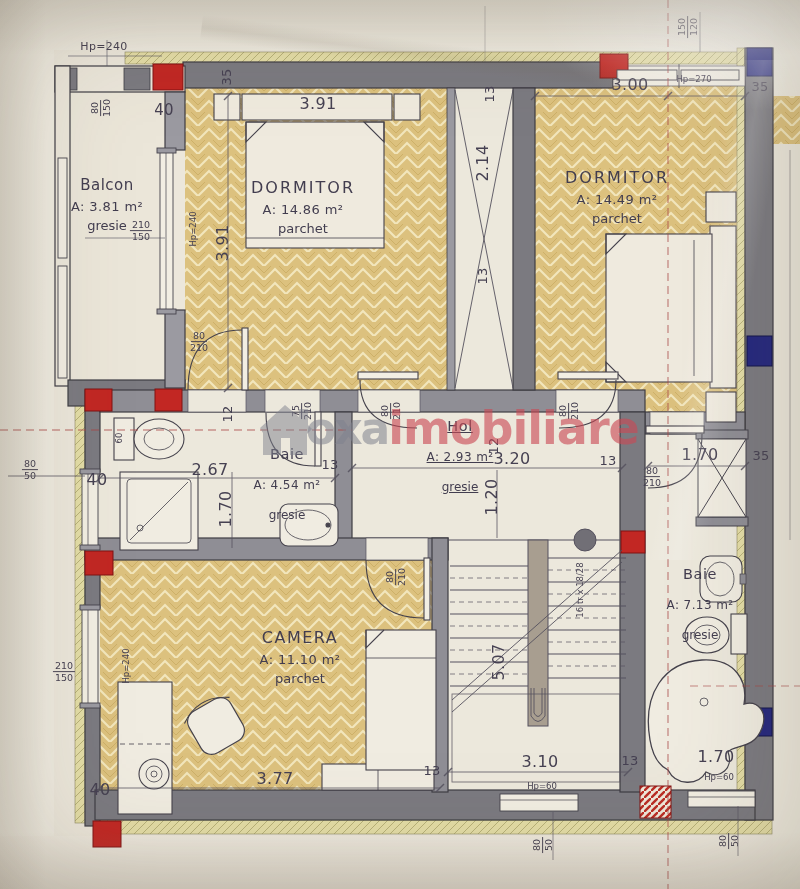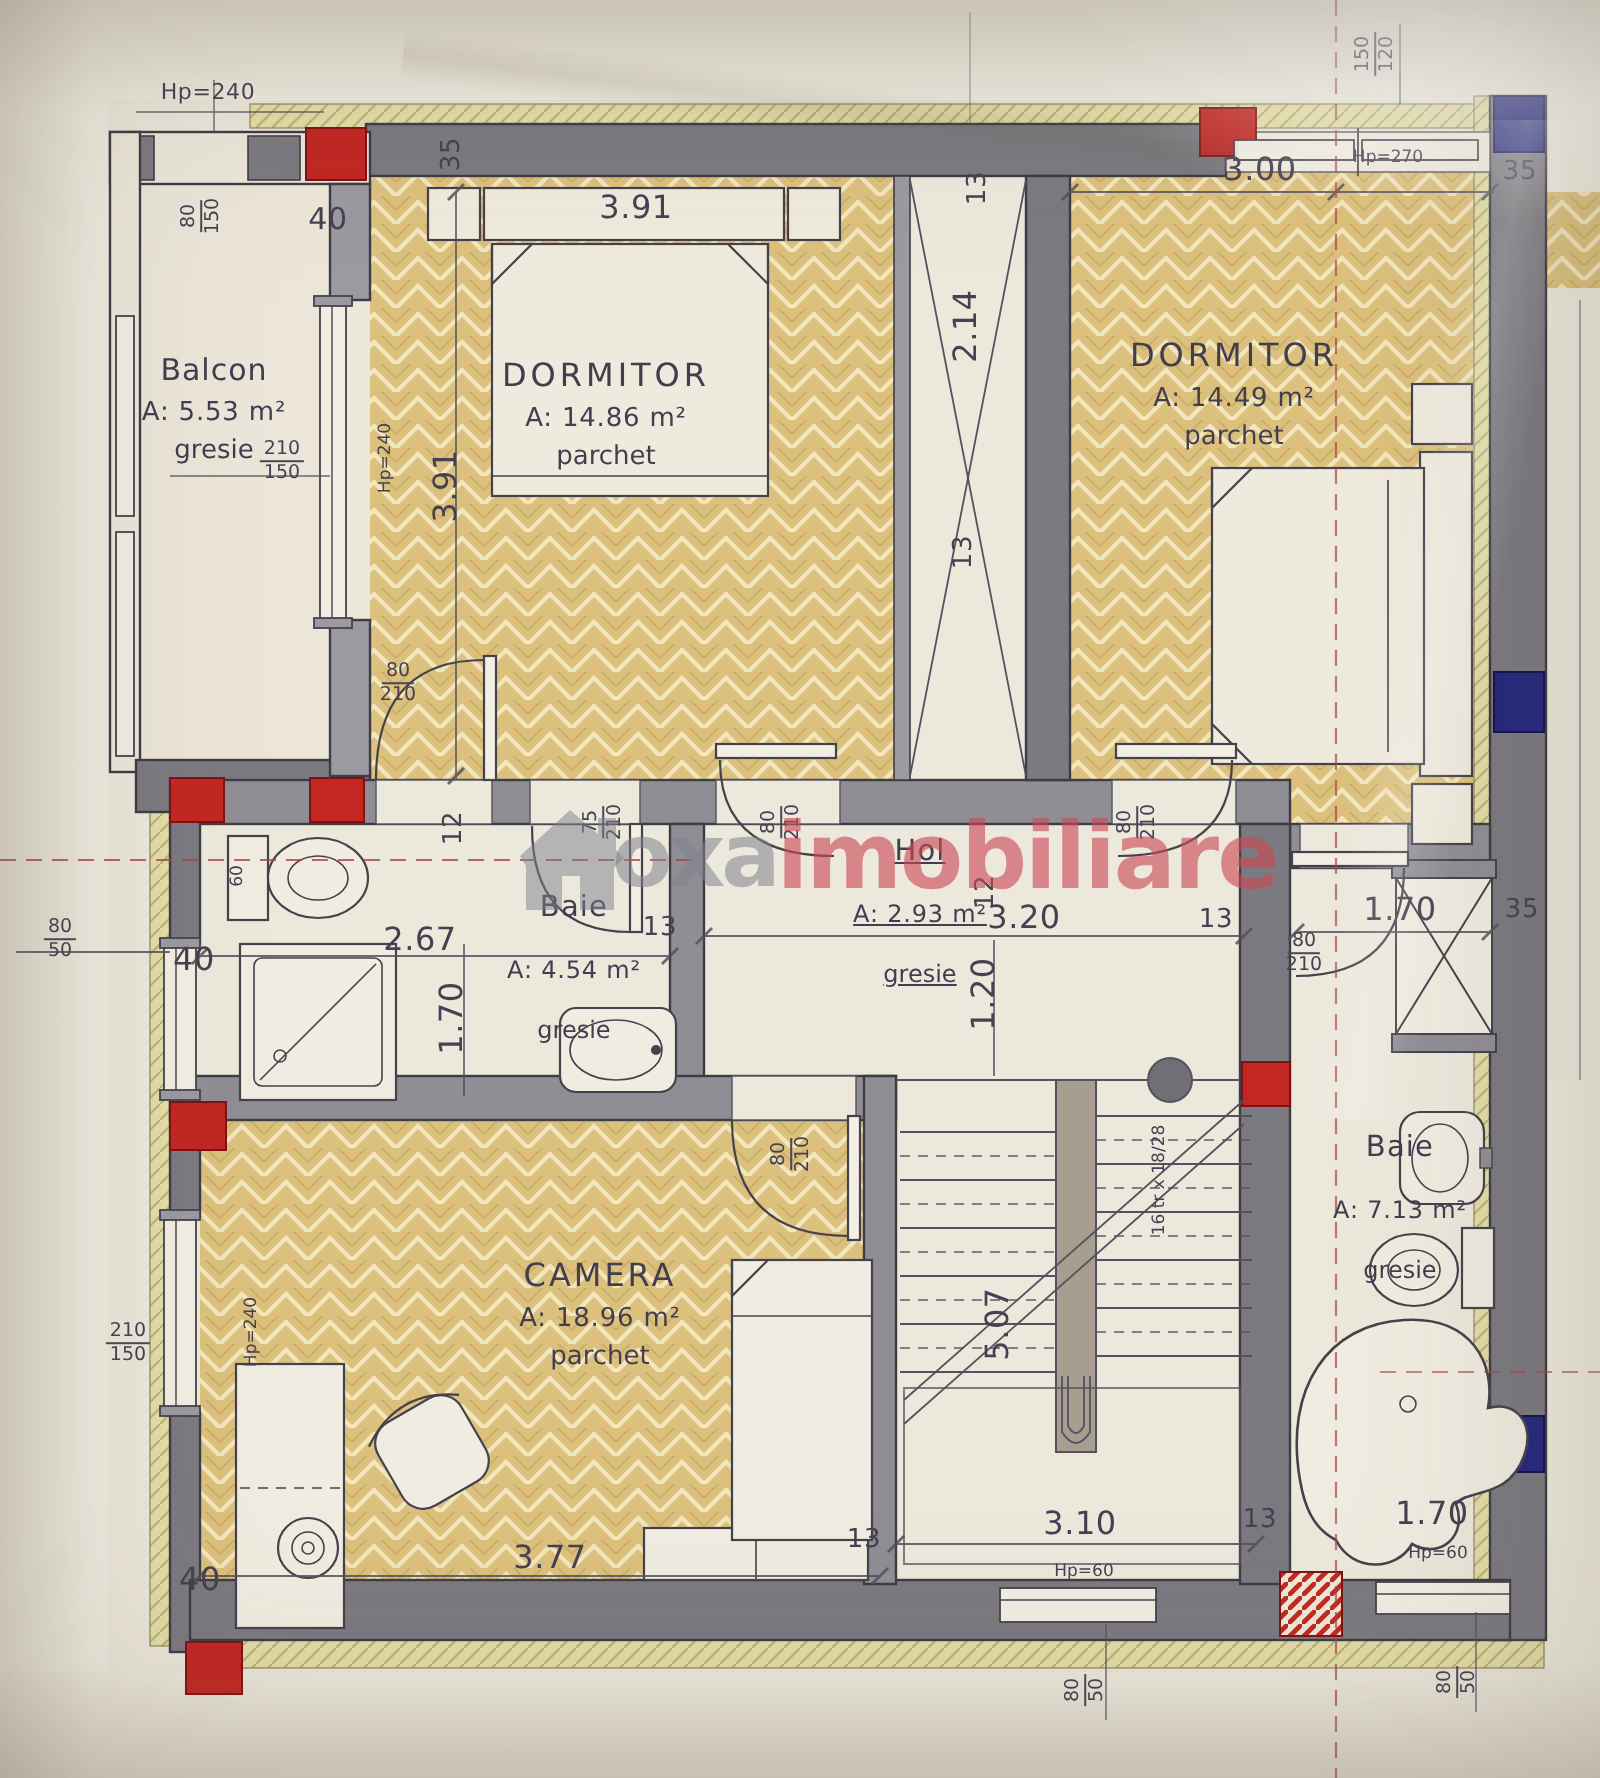--- a/index.html
+++ b/index.html
@@ -356,21 +356,21 @@
 <div class="lbl dim" style="left:318px;top:104px;">3.91</div>
 <div class="lbl dim r90" style="left:223px;top:243px;">3.91</div>
 <div class="lbl tiny r90" style="left:193px;top:229px;">Hp=240</div>
 <div class="frac" style="left:141px;top:231px;">
       <span>210</span>
       <span>150</span>
     </div>
 
 <div class="room" style="left:107px;top:176px;">
   <div class="rname" style="font-size:15px;letter-spacing:.5px;">Balcon</div>
-  <div class="rarea">A: 5.53 m²</div>
+  <div class="rarea">A: 3.81 m²</div>
   <div class="rfloor">gresie</div>
 </div>
 
 <div class="room" style="left:303px;top:178px;">
   <div class="rname">DORMITOR</div>
   <div class="rarea">A: 14.86 m²</div>
   <div class="rfloor">parchet</div>
 </div>
 
 <div class="room" style="left:617px;top:168px;">
@@ -447,21 +447,21 @@
   <div class="rfloor">gresie</div>
 </div>
 
 <div class="frac r90" style="left:396px;top:577px;">
       <span>80</span>
       <span>210</span>
     </div>
 
 <div class="room" style="left:300px;top:628px;">
   <div class="rname" style="letter-spacing:1.5px;text-align:center;">CAMERA</div>
-  <div class="rarea">A: 18.96 m²</div>
+  <div class="rarea">A: 11.10 m²</div>
   <div class="rfloor">parchet</div>
 </div>
 
 <div class="lbl dim r90" style="left:499px;top:662px;">5.07</div>
 <div class="lbl tiny r90" style="left:580px;top:590px;">16 tr x 18/28</div>
 <div class="lbl dim" style="left:275px;top:779px;">3.77</div>
 <div class="lbl mark" style="left:432px;top:770px;">13</div>
 <div class="lbl dim" style="left:540px;top:762px;">3.10</div>
 <div class="lbl mark" style="left:630px;top:760px;">13</div>
 <div class="lbl tiny" style="left:542px;top:786px;">Hp=60</div>

